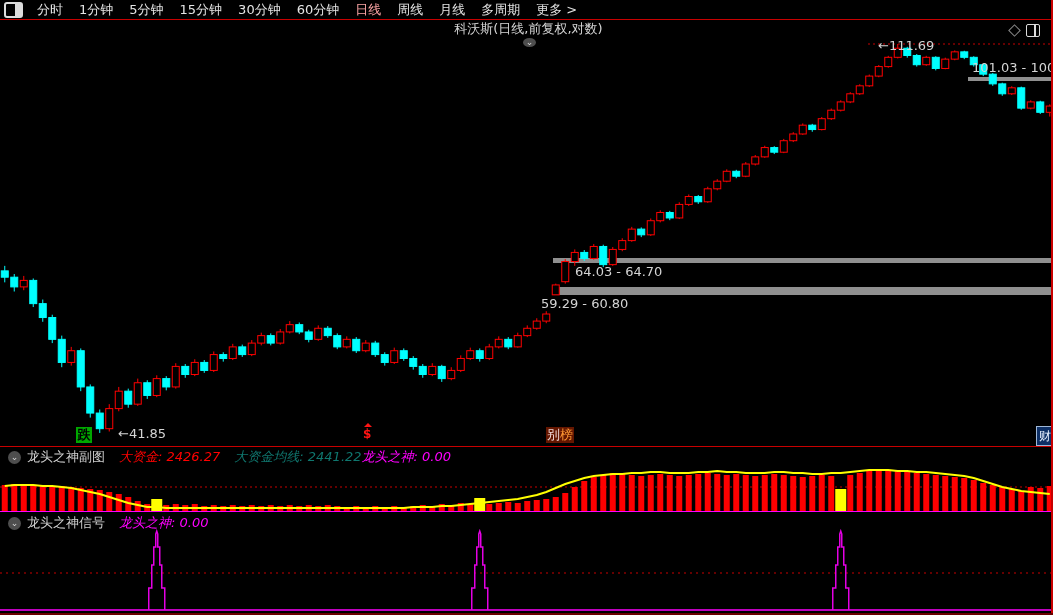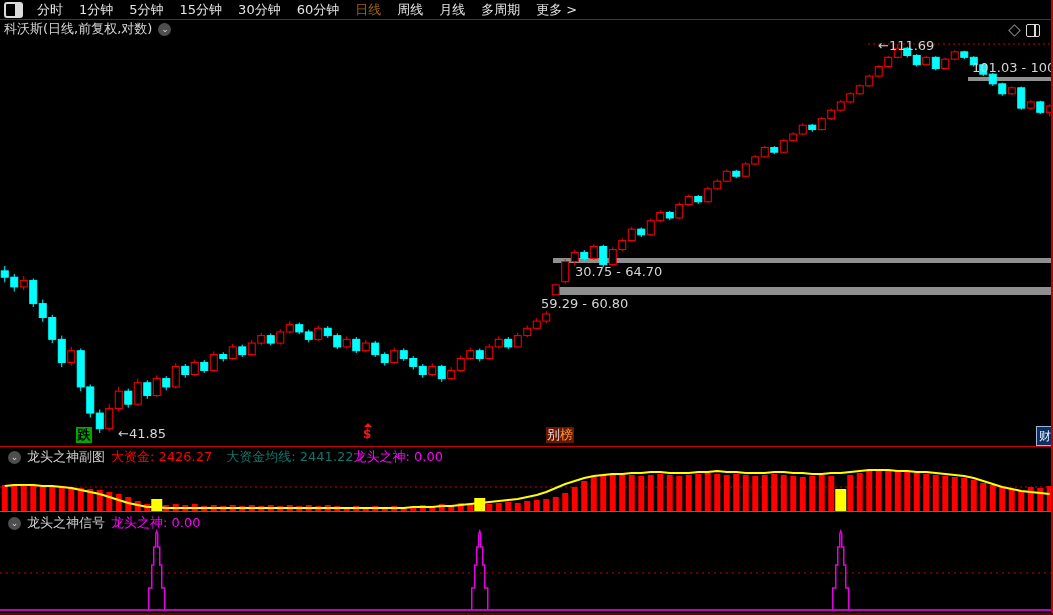--- a/index.html
+++ b/index.html
@@ -6,26 +6,26 @@
   #screen{position:relative;width:1053px;height:615px;background:#000;overflow:hidden;
           font-family:"DejaVu Sans","Liberation Sans",sans-serif;}
   
   #topbar{position:absolute;left:0;top:0;width:1053px;height:19px;background:#000;
           border-bottom:1px solid #c80000;display:flex;align-items:center;font-size:13px;}
   .split-icon{position:relative;width:15px;height:12px;border:2px solid #dcdcdc;border-radius:3px;
               margin:0 6px 0 4px;flex:0 0 auto;}
   .split-fill{position:absolute;right:0;top:0;width:6px;height:12px;background:#dcdcdc;}
   #period-menu{display:flex;align-items:center;height:19px;}
   .mitem{color:#e4e4e4;padding:0 8px;white-space:nowrap;cursor:default;}
-  .mitem.active{color:#a16207;}
+  .mitem.active{color:#fca5a5;}
   #tool-menu{display:flex;align-items:center;height:19px;margin-left:auto;}
   .titem{color:#e4e4e4;padding:0 8px;border-left:1px solid #c80000;white-space:nowrap;height:19px;
          display:flex;align-items:center;}
   
-  #titlebar{position:absolute;left:0;top:20px;width:1053px;height:18px;display:flex;align-items:center;}
+  #titlebar{position:absolute;left:0;top:20px;width:1053px;height:18px;display:flex;align-items:center;flex-direction:column;}
   #stock-title{color:#d6d6d6;font-size:13px;margin-left:4px;}
   .chev-circle{display:inline-flex;align-items:center;justify-content:center;width:13px;height:13px;
                border-radius:50%;background:#4e4e4e;color:#d8d8d8;font-size:9px;line-height:1;margin-left:6px;}
   .diamond{position:absolute;right:34px;top:6px;width:7px;height:7px;border:1px solid #8a8a8a;transform:rotate(45deg);}
   .pane-icon{position:absolute;right:13px;top:4px;width:12px;height:11px;border:1px solid #dcdcdc;border-radius:2px;}
   .pane-div{position:absolute;left:7px;top:0;width:2px;height:11px;background:#dcdcdc;}
   
   svg{position:absolute;left:0;display:block;}
   .ann{position:absolute;font-size:13px;color:#d4d4d4;white-space:nowrap;text-align:center;}
   .badge-fall{position:absolute;left:76px;top:427px;width:16px;height:16px;background:#00a800;color:#000;
@@ -34,22 +34,22 @@
   .dollar:before{content:"";position:absolute;left:1px;top:-5px;border-left:4px solid transparent;
                  border-right:4px solid transparent;border-bottom:4px solid #ff1414;}
   .badge-rank{position:absolute;left:546px;top:427px;height:16px;background:#641600;display:flex;
               font-size:13px;line-height:16px;padding:0 1px;}
   .badge-rank .c1{color:#f2dcdc;}
   .badge-rank .c2{color:#ff9933;}
   .badge-corner{position:absolute;left:1036px;top:426px;width:16px;height:18px;background:#0d2f66;
                 color:#e8f2ff;font-size:12px;line-height:18px;text-align:center;border:1px solid #9fb8d8;}
   
   .phead{position:absolute;left:2px;display:flex;align-items:center;font-size:13px;gap:6px;}
-  .ptitle{color:#d0d0d0;}
-  .pstat{white-space:nowrap;}
+  .ptitle{color:#d0d0d0;margin-right:8px;}
+  .pstat{white-space:nowrap;font-style:italic;}
   #divider-main{position:absolute;left:0;top:446px;width:1053px;height:1px;background:#c80000;}
   #divider-aux{position:absolute;left:0;top:511px;width:1053px;height:1px;background:#ff00ff;}
   #right-border{position:absolute;right:0;top:0;width:2px;height:613px;background:#c80000;}
   #bottom-border{position:absolute;left:0;top:613px;width:1053px;height:2px;background:#6a0000;}
 </style>
 </head>
 <body>
 
 <div id="screen">
 
@@ -313,21 +313,21 @@
       <rect x="902" y="33" width="5" height="4" fill="#ff00ff"></rect>
       <rect x="949" y="33" width="5" height="4" fill="#ff00ff"></rect>
       <rect x="957" y="33" width="5" height="4" fill="#ff00ff"></rect>
       <rect x="965" y="33" width="5" height="4" fill="#ff00ff"></rect>
       <rect x="983" y="33" width="5" height="4" fill="#ff00ff"></rect>
       <rect x="1034" y="33" width="5" height="4" fill="#ff00ff"></rect>
     </svg>
 
   <div class="ann" style="left:878px;top:38px">←111.69</div>
   <div class="ann" id="band-label-0" style="left: 972px; top: 60px;">101.03 - 100.0</div>
-  <div class="ann" id="band-label-1" style="left: 575px; top: 264px;">30.75 - 64.70</div>
+  <div class="ann" id="band-label-1" style="left: 575px; top: 264px;">64.03 - 64.70</div>
   <div class="ann" id="band-label-2" style="left: 541px; top: 296px;">59.29 - 60.80</div>
   <div class="ann" style="left:118px;top:426px">←41.85</div>
   <div class="badge-fall">跌</div>
   <div class="dollar">$</div>
   <div class="badge-rank">
     <span class="c1">别</span>
     <span class="c2">榜</span>
   </div>
   <div class="badge-corner">财</div>
 

